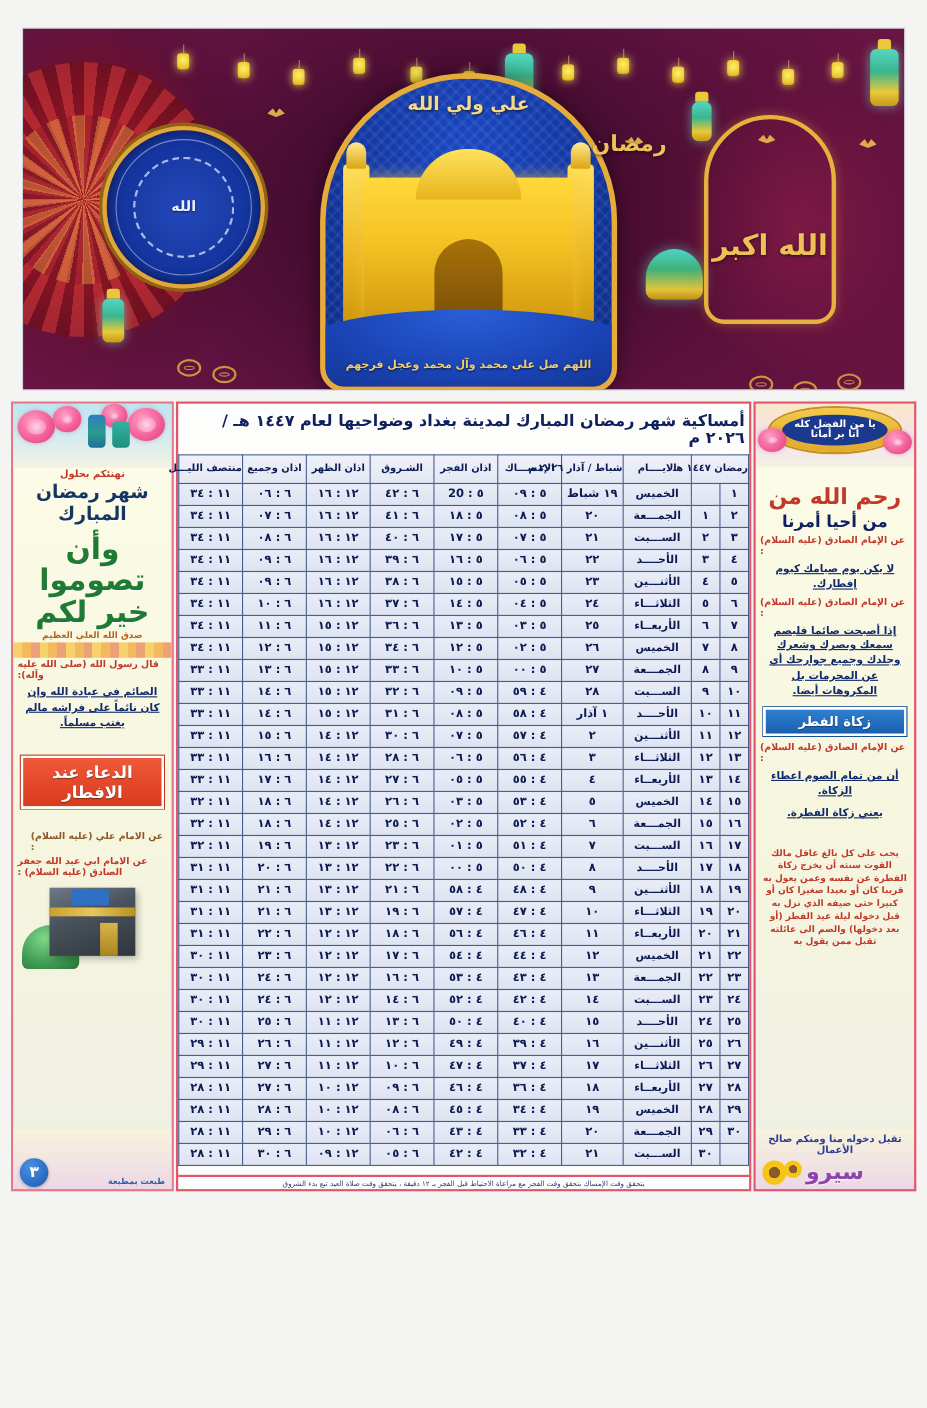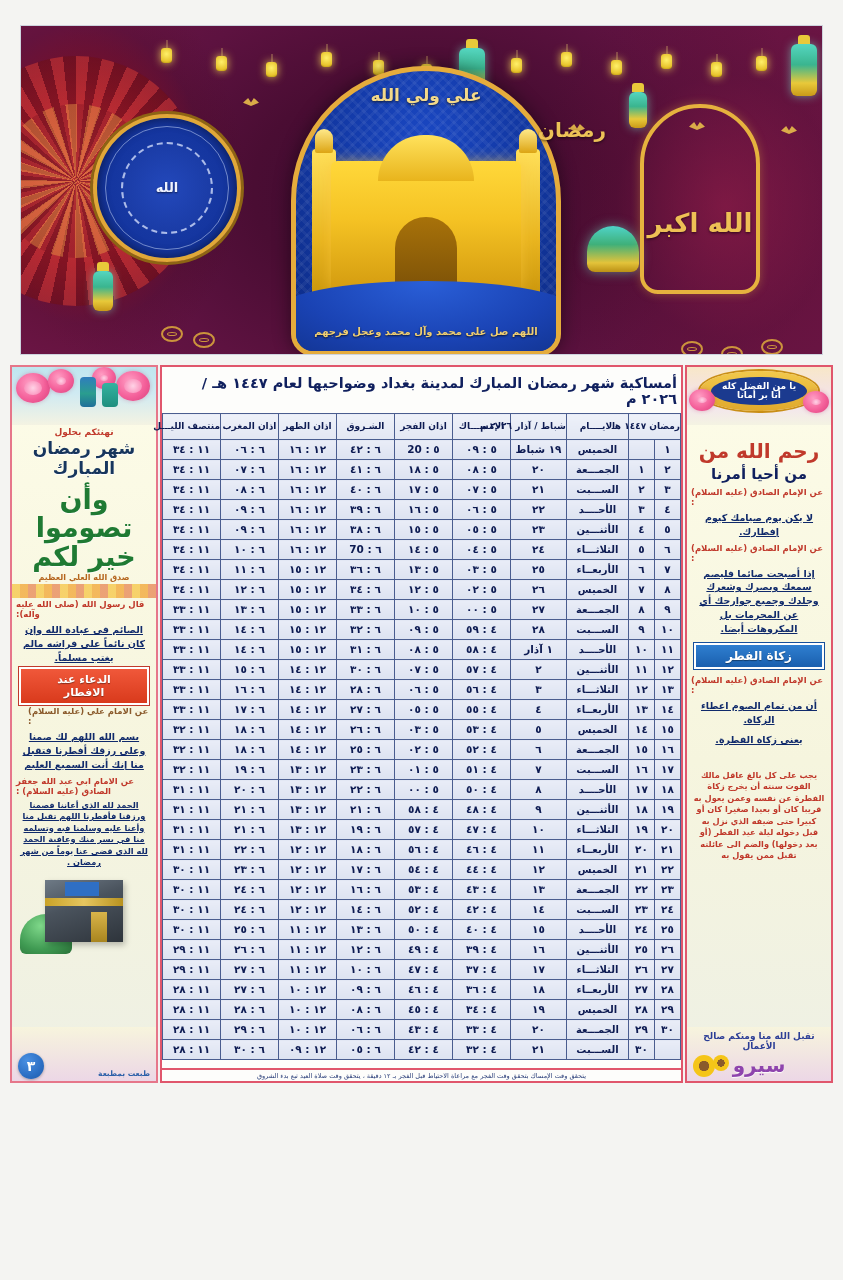--- a/index.html
+++ b/index.html
@@ -272,25 +272,25 @@
     opacity: 0.8;
   }
   .side-para {
     font-size: 9.5px; line-height: 1.45; text-align: center;
     padding: 3px 6px; color: #1a1a6e; font-weight: bold;
   }
   .side-para.red { color: #c0392b; font-size: 9px; margin-top: 17px; }
   .side-para.dark { color: #102a6b; text-decoration: underline; }
   .side-para.tiny { font-size: 8.2px; line-height: 1.4; }
   .banner-red {
-    margin: 0 7px; padding: 4px 19px;
+    margin: 20px 7px; padding: 4px 19px;
     background: linear-gradient(180deg, #f0583a 0%, #d93a1c 100%);
     border: 2px solid #fff;
     box-shadow: 0 0 0 1px #c0392b;
-    color: #fff; font-size: 11px; font-weight: bold; text-align: center;
+    color: #fff; font-size: 15px; font-weight: bold; text-align: center;
     text-shadow: 0 1px 1px rgba(0,0,0,0.4);
   }
   .banner-blue {
     margin: 5px 7px; padding: 4px 2px;
     background: linear-gradient(180deg, #2f7fd0 0%, #1a5fae 100%);
     border: 2px solid #fff;
     box-shadow: 0 0 0 1px #17509a;
     color: #fff; font-size: 12px; font-weight: bold; text-align: center;
     text-shadow: 0 1px 1px rgba(0,0,0,0.4);
   }
@@ -496,24 +496,22 @@
       <div class="green-calligraphy">وأن تصوموا خير لكم</div>
       <div class="green-sub">صدق الله العلي العظيم</div>
       <div class="flower-band"></div>
 
       <div class="attrib">قال رسول الله (صلى الله عليه وآله):</div>
       <div class="side-para dark">الصائم في عبادة الله وإن كان نائماً على فراشه مالم يغتب مسلماً.</div>
 
       <div class="banner-red">الدعاء عند الافطار</div>
 
       <div class="attrib brown">عن الامام علي (عليه السلام) :</div>
-      <div class="side-para dark">بسم الله اللهم لك صمنا وعلى رزقك أفطرنا فتقبل منا إنك أنت السميع العليم</div>
 
       <div class="attrib">عن الامام ابي عبد الله جعفر الصادق (عليه السلام) :</div>
-      <div class="side-para tiny dark">الحمد لله الذي أعاننا فصمنا ورزقنا فأفطرنا اللهم تقبل منا وأعنا عليه وسلمنا فيه وتسلمه منا في يسر منك وعافية الحمد لله الذي قضى عنا يوماً من شهر رمضان .</div>
 
       <div class="kaaba-wrap">
         <div class="green-dome"></div>
         <div class="kaaba">
           <div class="kaaba-blue"></div>
           <div class="kaaba-band"></div>
           <div class="kaaba-door"></div>
         </div>
       </div>
 
@@ -541,21 +539,21 @@
         </colgroup>
         <thead>
           <tr>
             <th colspan="2">رمضان ١٤٤٧ هـ</th>
             <th>الايــــام</th>
             <th>شباط / آذار ٢٠٢٦ م</th>
             <th>الإمســـاك</th>
             <th>اذان الفجر</th>
             <th>الشـروق</th>
             <th>اذان الظهر</th>
-            <th>اذان المغرب</th>
+            <th>اذان وجميع</th>
             <th>منتصف الليـــل</th>
           </tr>
         </thead>
         <tbody id="times-body">
             <tr>
               <td class="num">١</td>
               <td class="num"></td>
               <td class="day">الخميس</td>
               <td class="num">١٩ شباط</td>
               <td class="time">٥ : ٠٩</td>
@@ -613,21 +611,21 @@
               <td class="time">٦ : ٠٩</td>
               <td class="time">١١ : ٣٤</td>
             </tr>
             <tr>
               <td class="num">٦</td>
               <td class="num">٥</td>
               <td class="day">الثلاثـــاء</td>
               <td class="num">٢٤</td>
               <td class="time">٥ : ٠٤</td>
               <td class="time">٥ : ١٤</td>
-              <td class="time">٦ : 70</td>
+              <td class="time">٦ : ٣٧</td>
               <td class="time">١٢ : ١٦</td>
               <td class="time">٦ : ١٠</td>
               <td class="time">١١ : ٣٤</td>
             </tr>
             <tr>
               <td class="num">٧</td>
               <td class="num">٦</td>
               <td class="day">الأربعــاء</td>
               <td class="num">٢٥</td>
               <td class="time">٥ : ٠٣</td>
@@ -951,21 +949,21 @@
       <div class="side-para dark">إذا أصبحت صائما فليصم سمعك وبصرك وشعرك وجلدك وجميع جوارحك أي عن المحرمات بل المكروهات أيضا.</div>
 
       <div class="banner-blue">زكاة الفطر</div>
 
       <div class="attrib">عن الإمام الصادق (عليه السلام) :</div>
       <div class="side-para dark">أن من تمام الصوم اعطاء الزكاة.</div>
       <div class="side-para dark">يعني زكاة الفطرة.</div>
       <div class="side-para tiny red">يجب على كل بالغ عاقل مالك القوت سنته أن يخرج زكاة الفطرة عن نفسه وعمن يعول به قريبا كان أو بعيدا صغيرا كان أو كبيرا حتى ضيفه الذي نزل به قبل دخوله ليلة عيد الفطر (أو بعد دخولها) والضم الى عائلته تقبل ممن يقول به</div>
 
       <div class="side-footer-art">
-        <div class="accept-line">تقبل الله منا ومنكم صالح الأعمال</div>
+        <div class="accept-line">تقبل دخوله منا ومنكم صالح الأعمال</div>
         <div class="eid-script">سيرو</div>
         <div class="sunflower" style="left:6px; bottom:4px;"></div>
         <div class="sunflower" style="left:26px; bottom:10px; width:16px; height:16px;"></div>
       </div>
     </div>
 
   </div>
 </div>
 
 </body></html>

